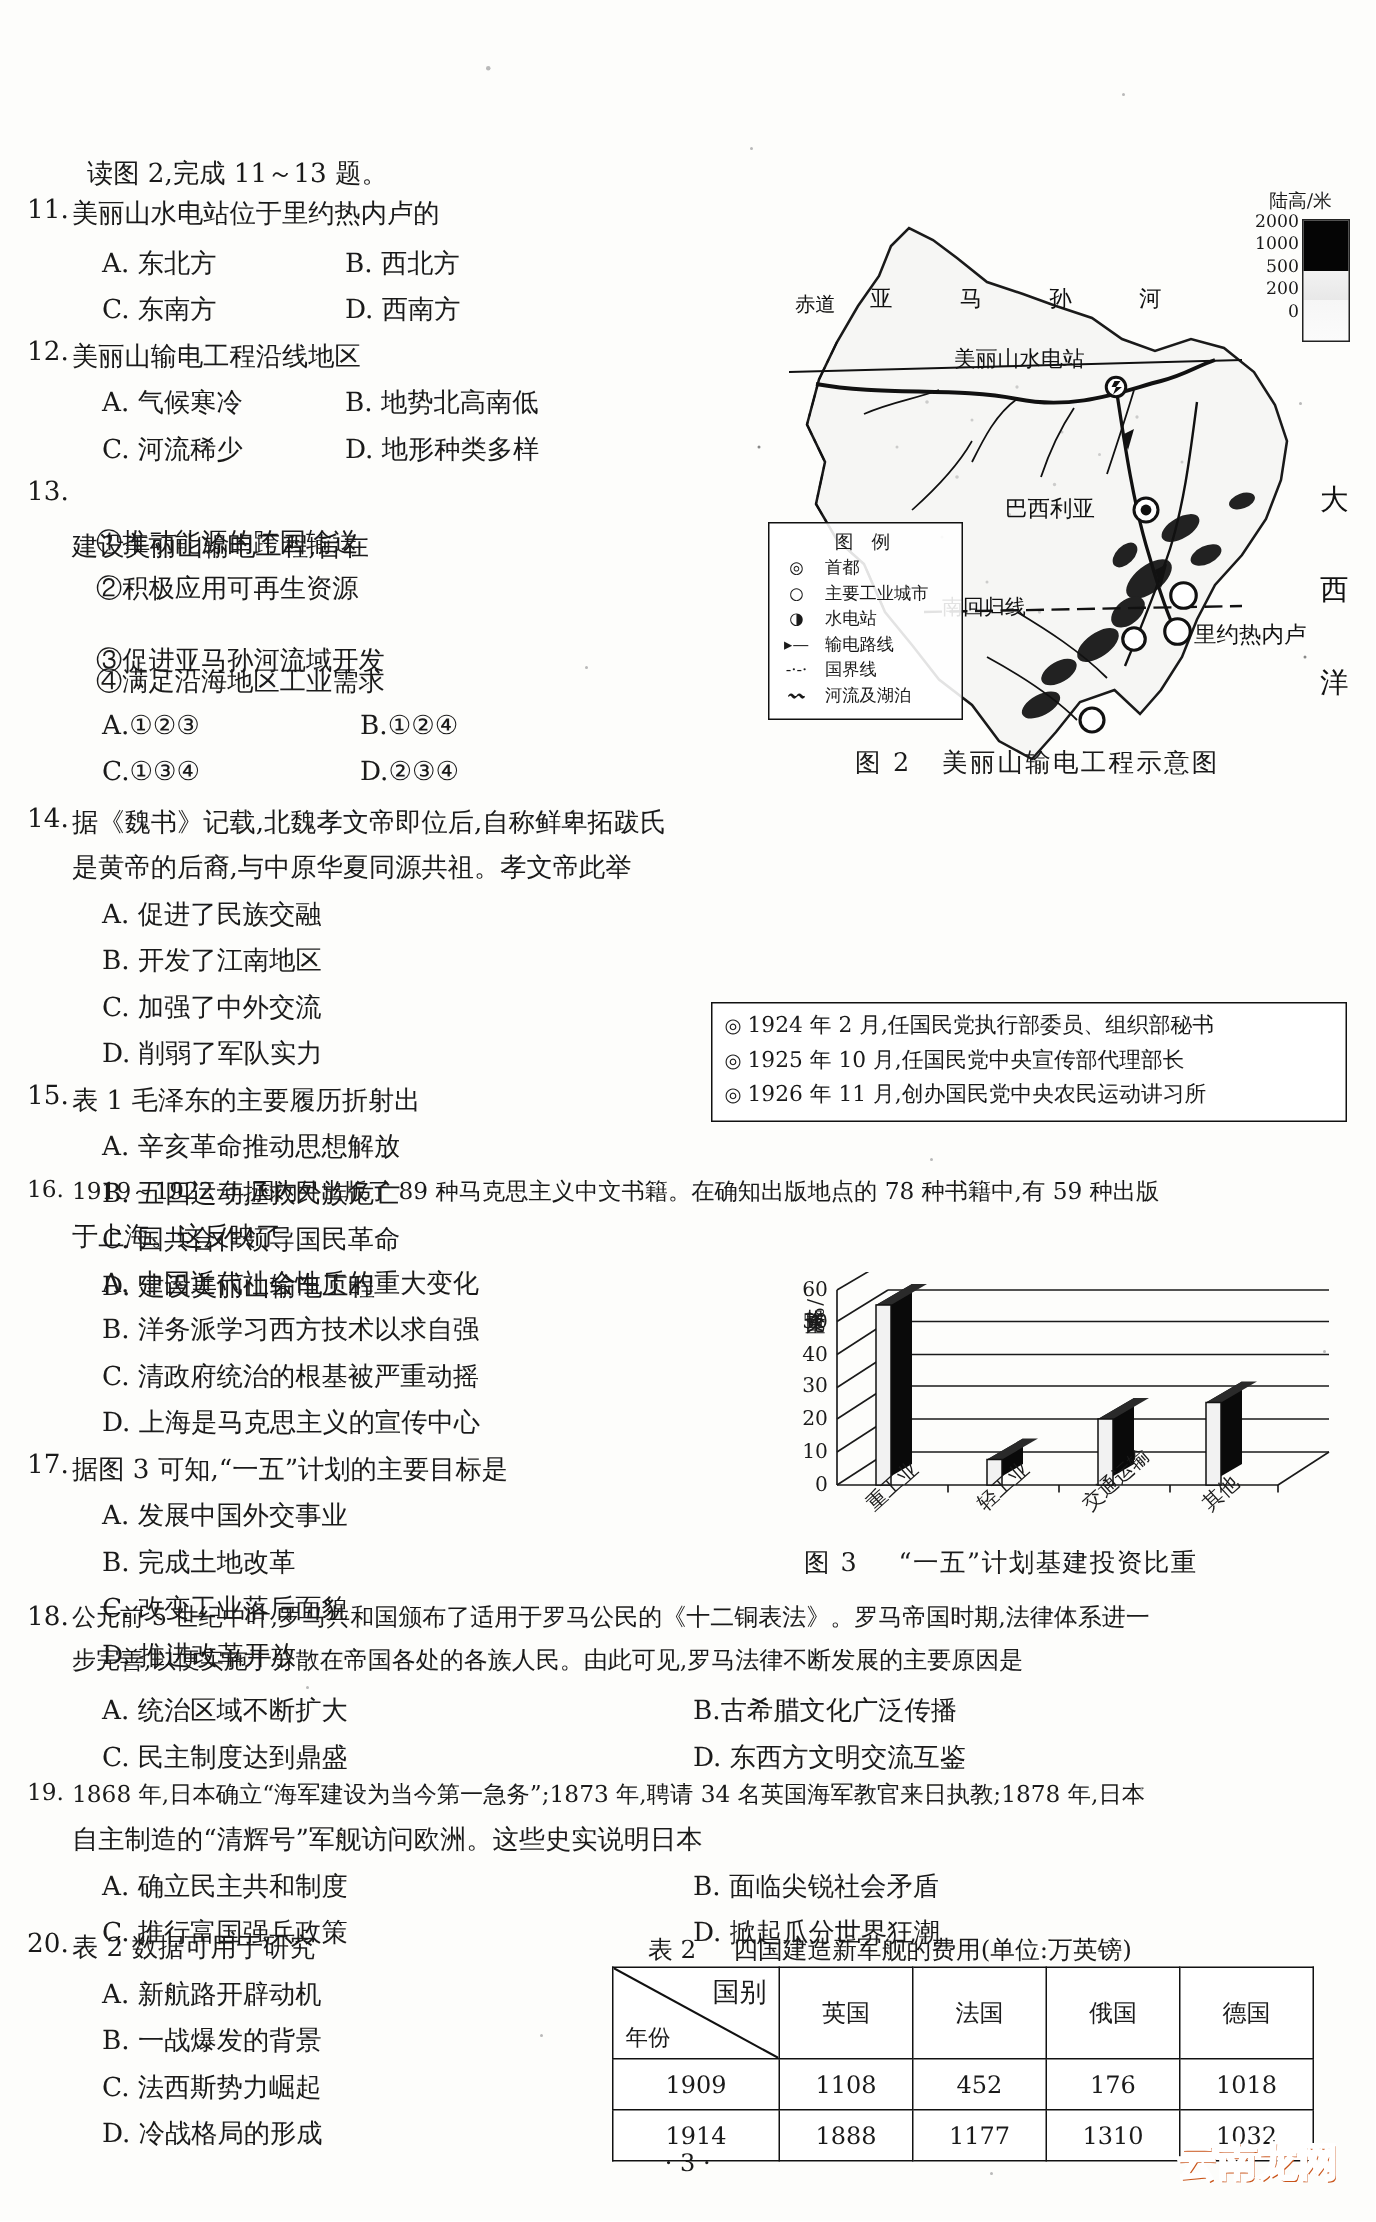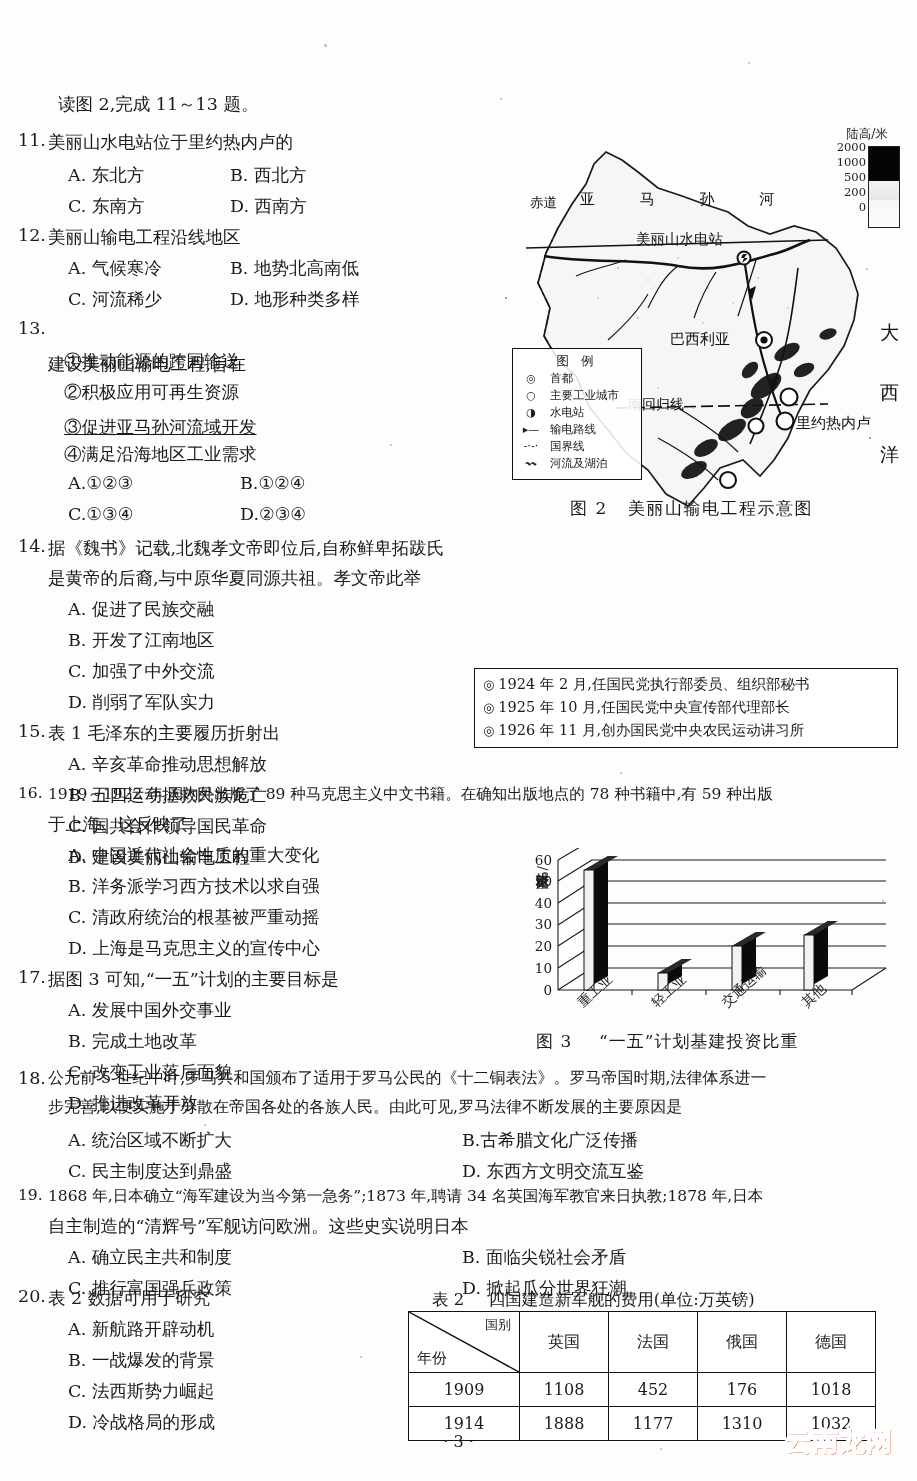--- a/index.html
+++ b/index.html
@@ -15,21 +15,21 @@
     color: #1a1a1a;
     overflow: hidden;
   }
   .page {
     position: absolute;
     inset: 0;
     background: #fdfdfb;
   }
 
   
-  .txt { position: absolute; white-space: pre; line-height: 1.0; }
+  .txt { position: absolute; white-space: pre; line-height: 1.0; margin-top: 12px; }
   .lead { font-size: 17.5px; }
 
   
   .qrow { position: absolute; font-size: 17.5px; white-space: pre; }
 
   
   .map-wrap {
     position: absolute;
     left: 498px; top: 108px;
     width: 412px; height: 420px;
@@ -105,21 +105,21 @@
 
   
   .t2-cap { position:absolute; left:432px; top:1289px; font-size:16.5px; white-space:nowrap; }
   .t2 {
     position:absolute; left:408px; top:1311px;
     border-collapse: collapse;
     background:#fff;
   }
   .t2 td { border:1.5px solid #111; text-align:center; font-size:16px; height:31px; }
   .t2 .corner { width:110px; height:60px; position:relative; padding:0; }
-  .t2 .corner .cn { position:absolute; right:8px; top:4px; font-size:13px; }
+  .t2 .corner .cn { position:absolute; right:8px; top:4px; font-size:18px; }
   .t2 .corner .yr { position:absolute; left:8px; bottom:4px; font-size:15px; }
   .t2 .corner svg { position:absolute; left:0; top:0; }
   .t2 .hd { width:86px; font-size:16px; }
 
   
   .pageno { position:absolute; left:0; width:917px; top:1432px; text-align:center; font-size:16px; }
   .watermark {
     position:absolute; right:24px; top:1424px;
     font-size:26px; font-weight:bold; letter-spacing:1px;
     color:#e8601c;
@@ -147,21 +147,21 @@
   <div class="qrow" style="left:48px; top:225px;">美丽山输电工程沿线地区</div>
   <div class="qrow" style="left:68px; top:256px;">A. 气候寒冷</div>
   <div class="qrow" style="left:230px; top:256px;">B. 地势北高南低</div>
   <div class="qrow" style="left:68px; top:287px;">C. 河流稀少</div>
   <div class="qrow" style="left:230px; top:287px;">D. 地形种类多样</div>
 
   <div class="qrow" style="left:18px; top:318px;">13.</div>
   <div class="qrow" style="left:48px; top:318px;margin-top:34px;">建设美丽山输电工程,旨在</div>
   <div class="qrow" style="left:64px; top:349px;">①推动能源的跨国输送</div>
   <div class="qrow" style="left:64px; top:380px;">②积极应用可再生资源</div>
-  <div class="qrow" style="left:64px; top:415px;text-decoration:underline;">③促进亚马孙河流域开发</div>
+  <div class="qrow" style="left:64px; top:428px;">③促进亚马孙河流域开发</div>
   <div class="qrow" style="left:64px; top:442px;">④满足沿海地区工业需求</div>
   <div class="qrow" style="left:68px; top:473px;">A.①②③</div>
   <div class="qrow" style="left:240px; top:473px;">B.①②④</div>
   <div class="qrow" style="left:68px; top:504px;">C.①③④</div>
   <div class="qrow" style="left:240px; top:504px;">D.②③④</div>
 
   <div class="map-wrap">
     <svg class="map-svg" width="412" height="420" viewBox="0 0 412 420">
 
       <path d="M60,120 L48,145 L40,175 L52,200 L46,228 L60,252 L78,268 L92,300 L110,322

